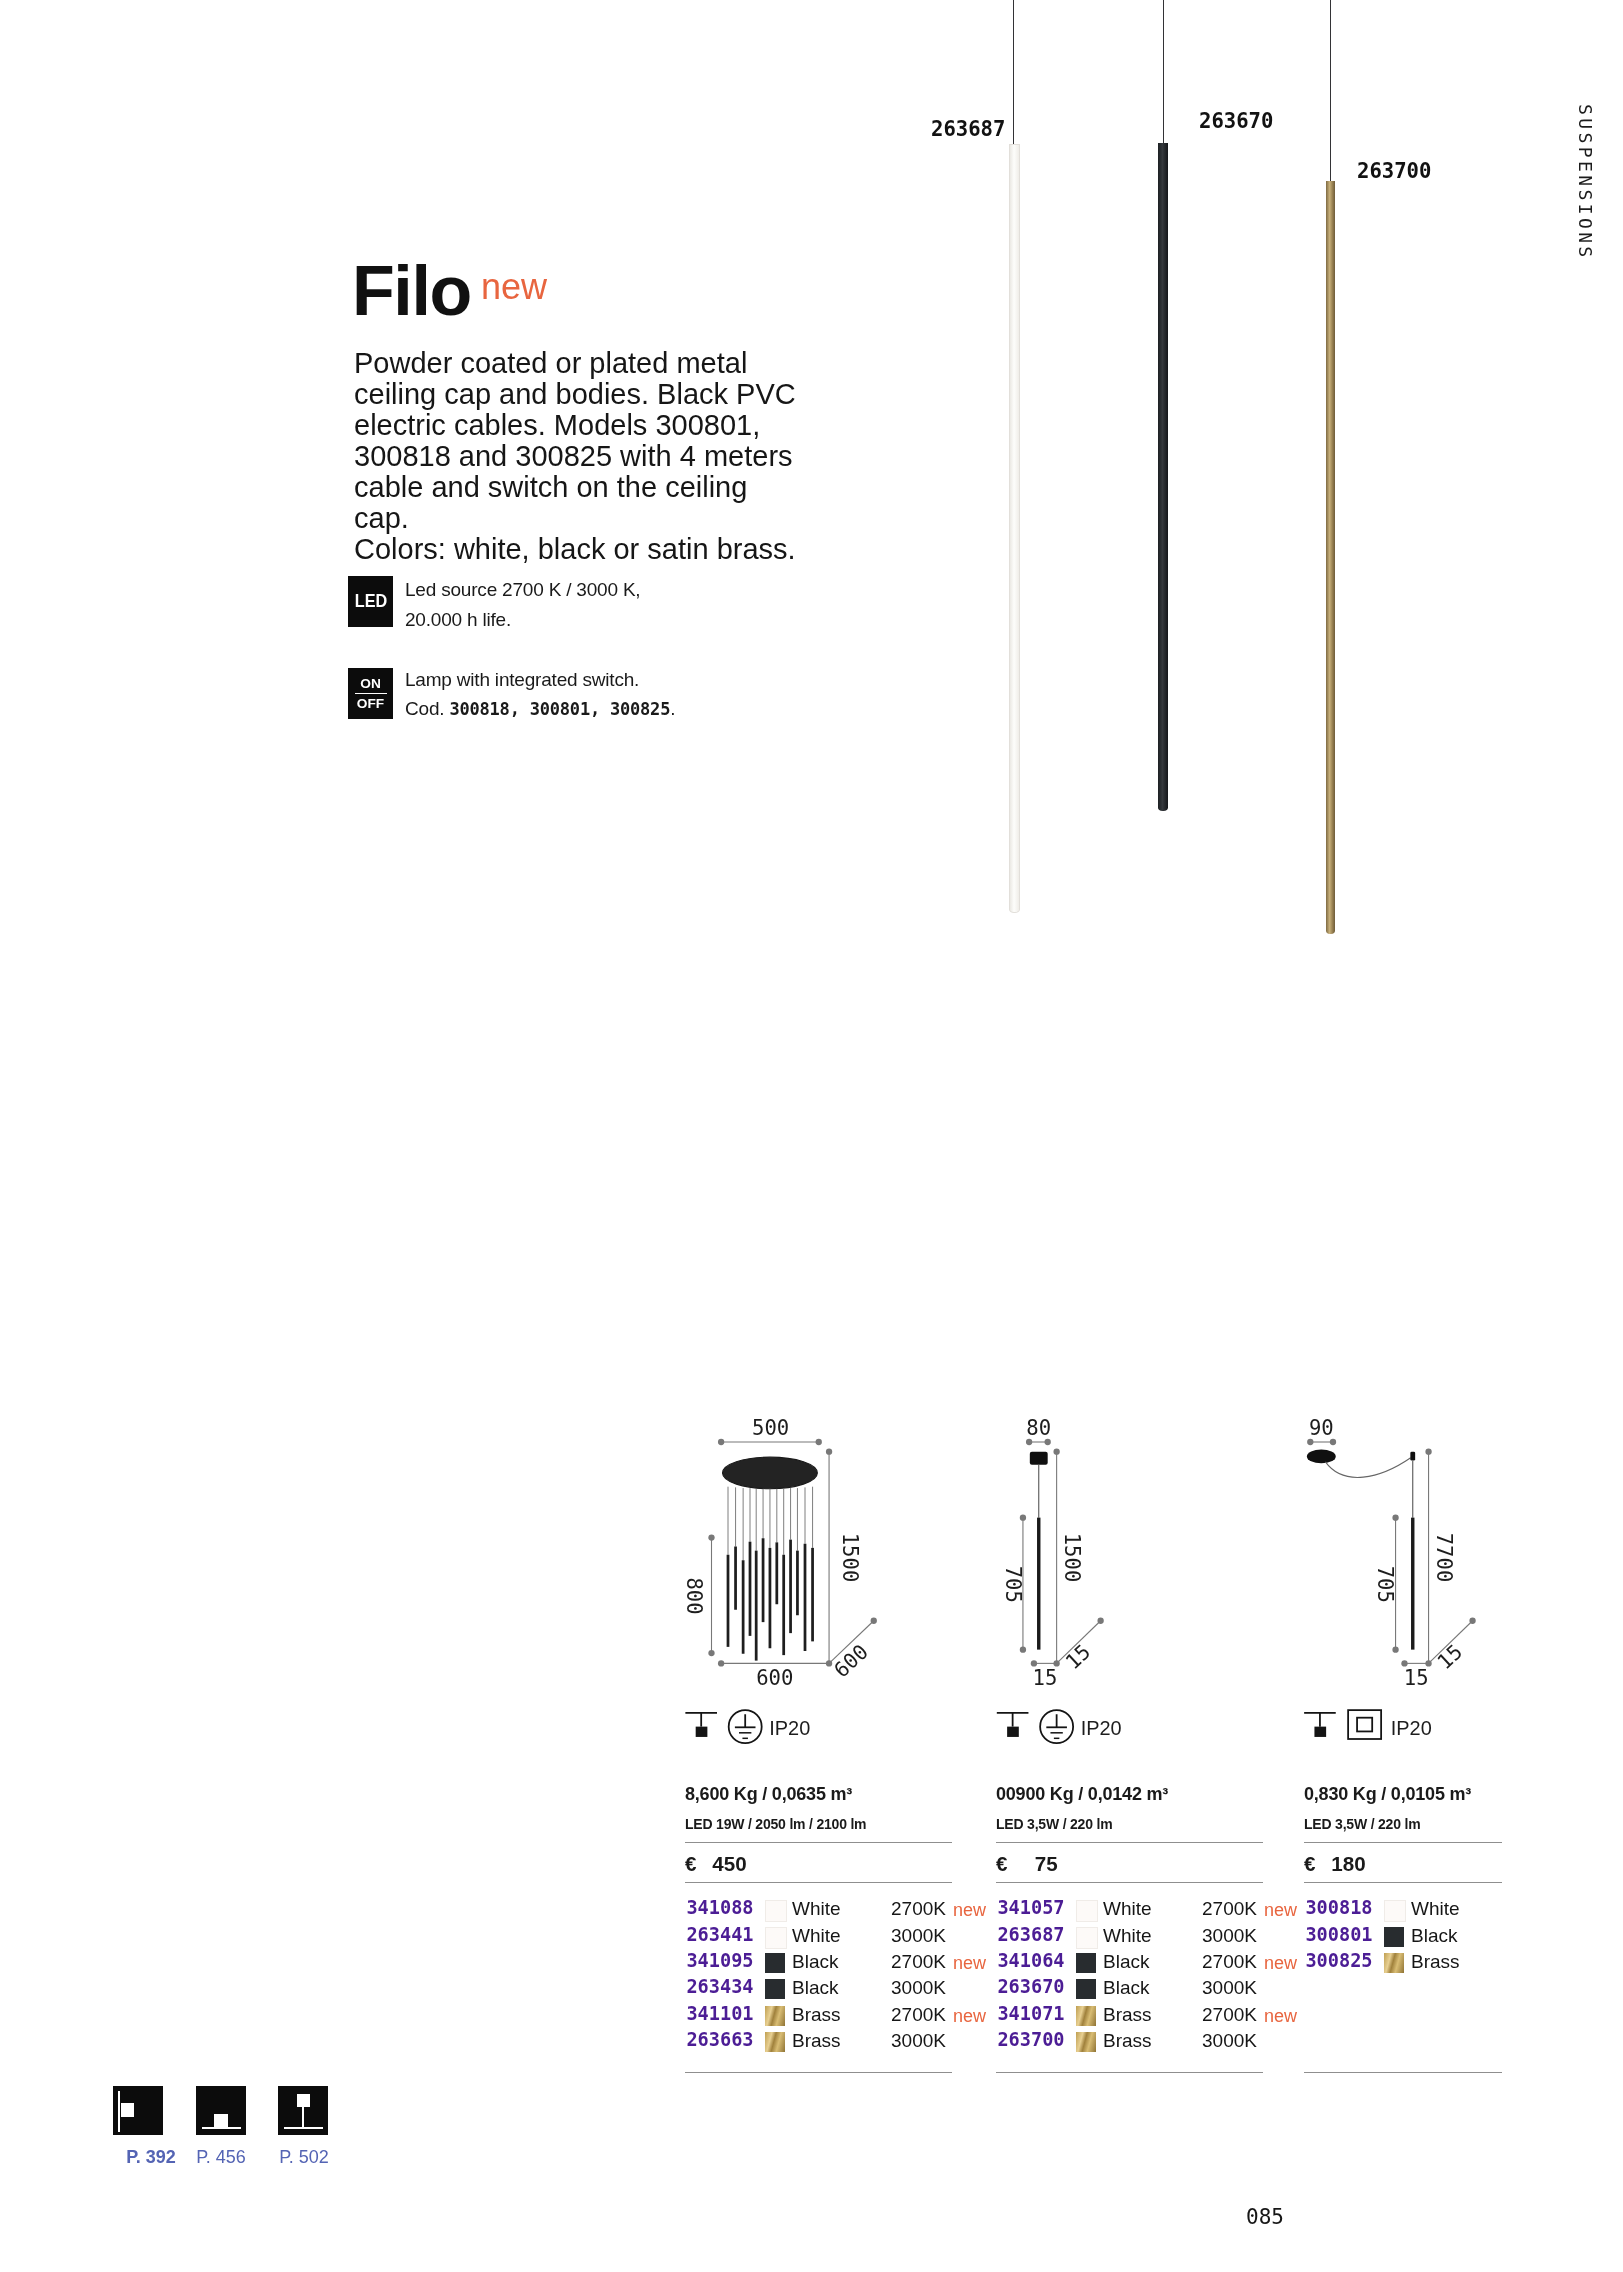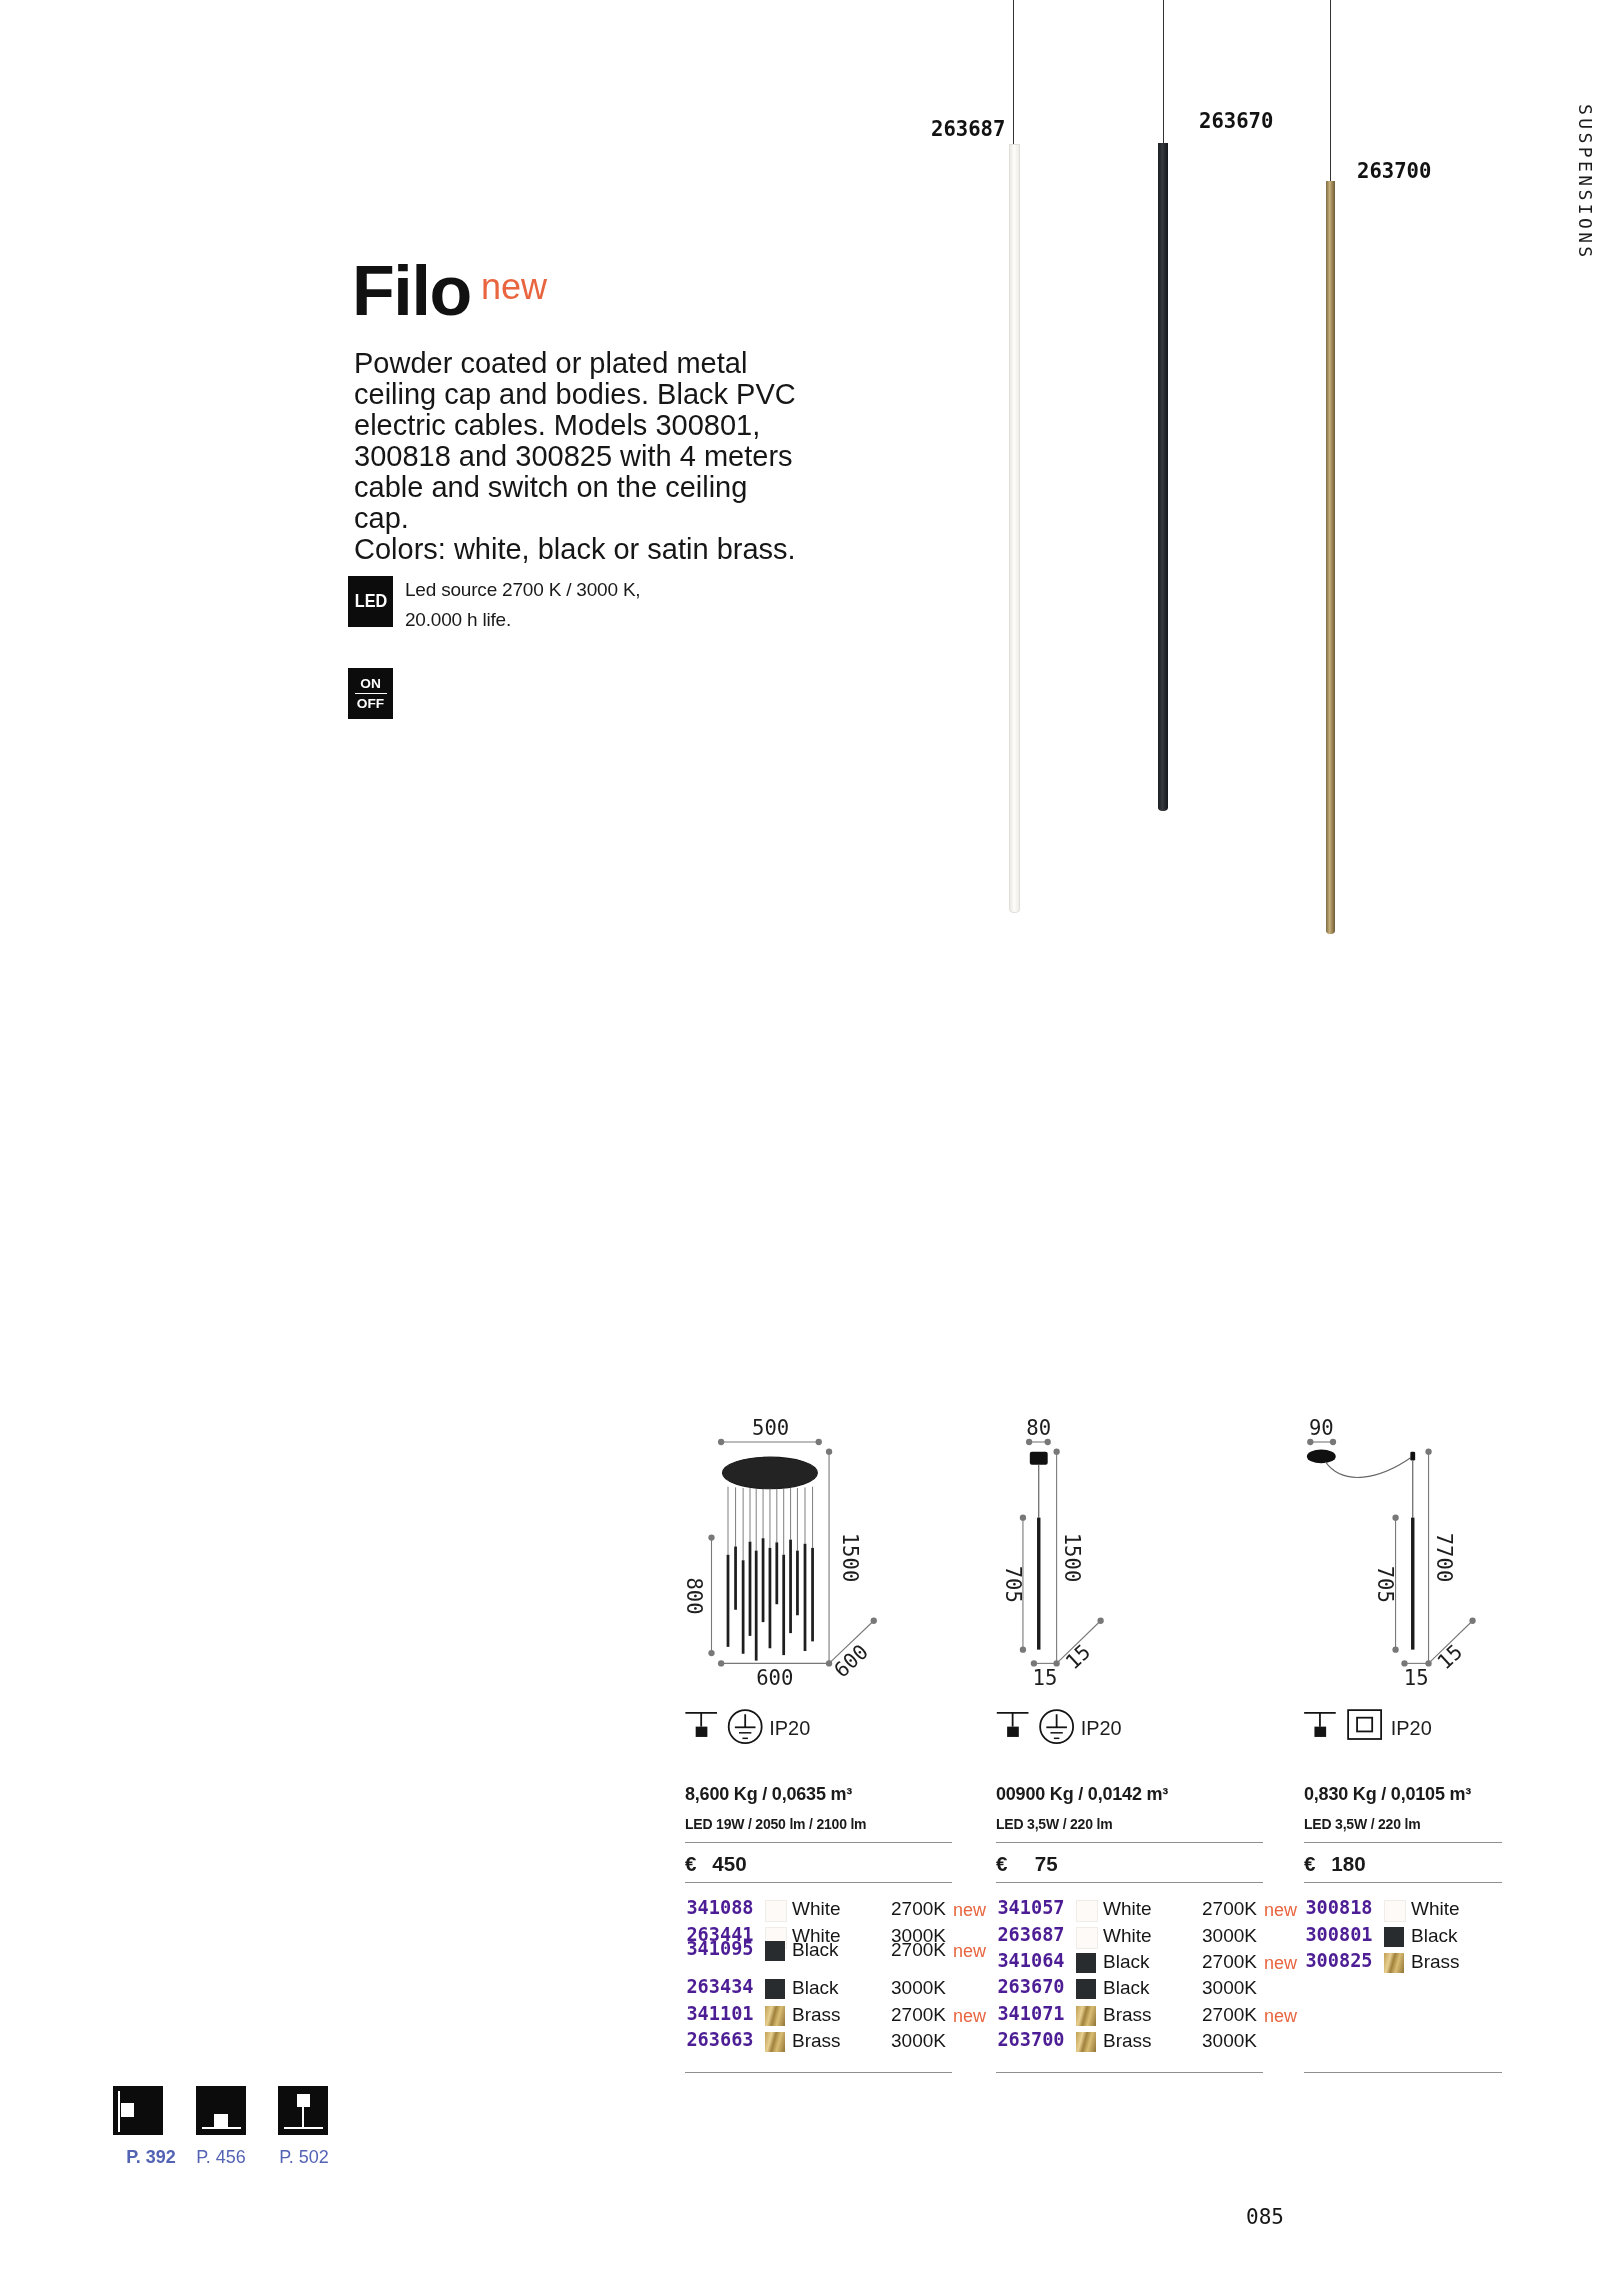--- a/index.html
+++ b/index.html
@@ -94,20 +94,24 @@
   <div class="sq-badge" style="top:576px;height:51px;">
     <span style="font-size:18px;font-weight:bold;font-family:'Liberation Sans',sans-serif;transform:scaleX(0.9);">LED</span>
   </div>
   <div class="note pre" style="top:575px;">Led source 2700 K / 3000 K,
 20.000 h life.</div>
 
   <div class="sq-badge" style="top:668px;height:51px;">
     <span style="font-size:13.7px;font-weight:bold;">ON</span>
     <span style="display:block;width:32px;height:1.4px;background:#fff;margin:2.1px 0;"></span>
     <span style="font-size:13.7px;font-weight:bold;">OFF</span>
+  </div>
+  <div class="note" style="top:665px;line-height:29px;">
+    <span>Lamp with integrated switch.</span><br>
+    <span>Cod. </span><span class="cod-codes">300818, 300801, 300825</span><span>.</span>
   </div>
 
   <svg class="abs" style="left:673px;top:1413px;" width="825" height="344" viewBox="980 2056 1200 500">
     <g stroke="#787878" stroke-width="1.6">
 
       <ellipse cx="1121" cy="2143" rx="69" ry="23" fill="#232323" stroke="#1a1a1a"></ellipse>
       <g stroke="#6f6f6f" stroke-width="1.3">
         <line x1="1060" y1="2163" x2="1060" y2="2262"></line>
           <line x1="1071" y1="2164" x2="1071" y2="2250"></line>
         <line x1="1082" y1="2165" x2="1082" y2="2270"></line>
@@ -265,21 +269,21 @@
       <span class="cname">White</span>
       <span class="kelvin">2700K</span>
       <span class="flag" style="color:#e8653f;">new</span>
     </div>
     <div class="srow" style="top:138px;">
       <span class="code">263441</span>
       <span class="swatch white"></span>
       <span class="cname">White</span>
       <span class="kelvin">3000K</span>
     </div>
-    <div class="srow" style="top:152px;text-align:right;">
+    <div class="srow" style="top:164px;text-align:right;">
       <span class="code">341095</span>
       <span class="swatch black"></span>
       <span class="cname">Black</span>
       <span class="kelvin">2700K</span>
       <span class="flag" style="color:#e8653f;">new</span>
     </div>
     <div class="srow" style="top:190px;">
       <span class="code">263434</span>
       <span class="swatch black"></span>
       <span class="cname">Black</span>

